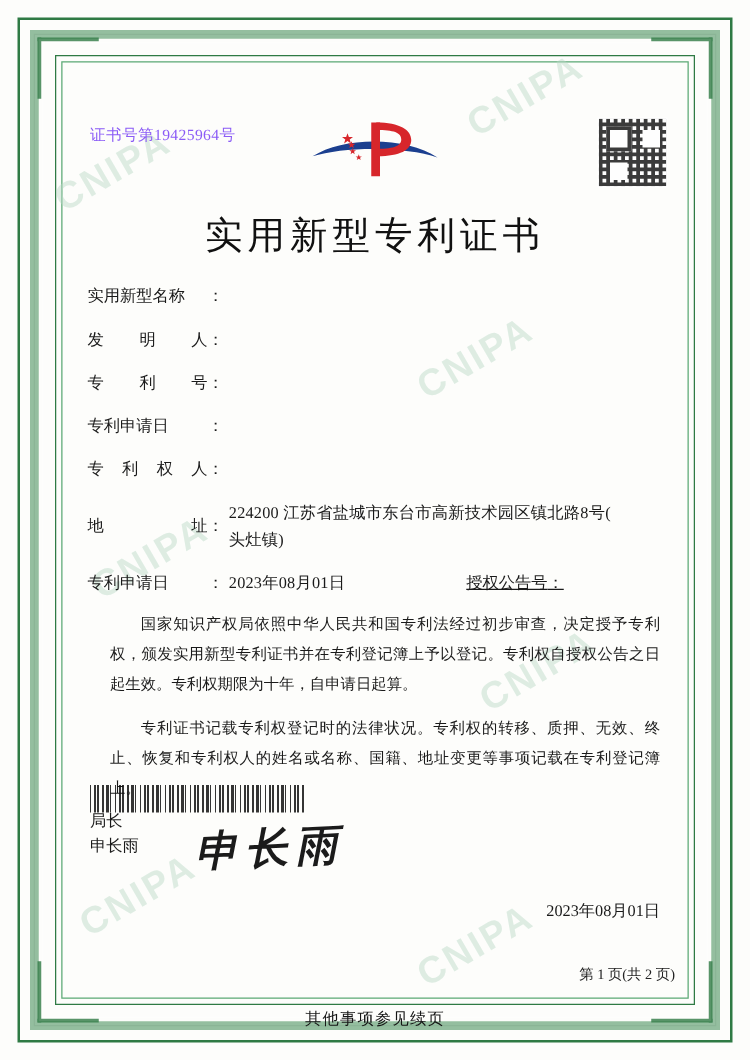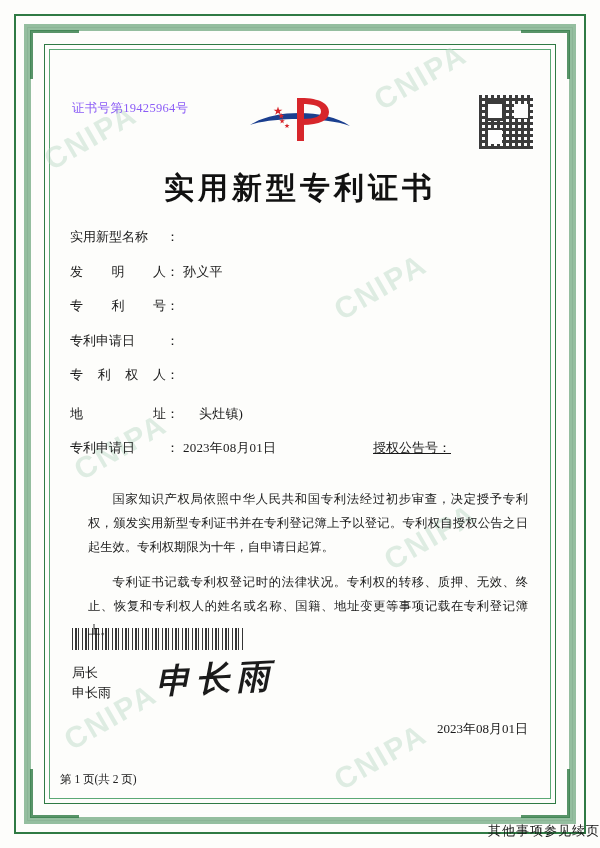--- a/index.html
+++ b/index.html
@@ -142,34 +142,34 @@
     width: 110px;
     height: 62px;
   }
 
   .title {
     position: absolute;
     left: 0; right: 0;
     top: 108px;
     text-align: center;
     font-size: 30px;
-    font-weight: bold;
+    font-weight: normal;
     letter-spacing: 4px;
     color: #111;
   }
 
   .fields {
     position: absolute;
     left: 10px;
     right: 10px;
     top: 168px;
   }
   .field-row {
     display: flex;
-    align-items: flex-end;
+    align-items: center;
     margin-bottom: 16.5px;
     font-size: 13px;
     color: #1a1a1a;
   }
   .field-label {
     width: 96px;
     flex: 0 0 96px;
     letter-spacing: 0px;
     white-space: nowrap;
   }
@@ -178,21 +178,20 @@
     justify-content: space-between;
   }
   .field-colon { margin: 0 4px 0 0; }
   .field-value {
     flex: 1;
     letter-spacing: .2px;
   }
   .field-value .sub {
     display: block;
     margin-top: 4px;
-    margin-left: 16px;
   }
   .field-row.dual .field-value { flex: 0 0 190px; }
   .field-row.dual .field-label2 {
     flex: 0 0 108px;
     white-space: nowrap;
     text-decoration: underline;
   }
   .field-row.dual .field-value2 { flex: 1; }
 
   .paragraphs {
@@ -219,21 +218,21 @@
     background-image: repeating-linear-gradient(90deg,
       #111 0 1px, transparent 1px 3px,
       #111 3px 5px, transparent 5px 6px,
       #111 6px 7px, transparent 7px 10px);
     opacity: .85;
   }
 
   .signature-block {
     position: absolute;
     left: 12px;
-    top: 603px;
+    top: 587px;
     font-size: 13px;
     line-height: 1.55;
   }
   .signature-script {
     position: absolute;
     left: 96px;
     top: 596px;
     font-family: "DejaVu Serif", serif;
     font-size: 34px;
     font-style: italic;
@@ -247,30 +246,30 @@
     position: absolute;
     right: 12px;
     top: 660px;
     font-size: 13px;
   }
 
   .page-num {
     position: absolute;
     left: 0; right: 0;
     top: 712px;
-    text-align: left;
+    text-align: right;
     font-size: 11.5px;
     color: #222;
   }
 
   .footer-note {
     position: absolute;
     left: 0; right: 0;
-    bottom: 8px;
-    text-align: right;
+    bottom: 24px;
+    text-align: center;
     font-size: 13px;
     letter-spacing: 1px;
     color: #151515;
   }
 </style>
 </head>
 <body>
 
 <div class="page">
 
@@ -316,21 +315,20 @@
         <div class="field-colon">：</div>
       </div>
 
       <div class="field-row">
         <div class="field-label spread">
           <span>发</span>
           <span>明</span>
           <span>人</span>
         </div>
         <div class="field-colon">：</div>
-        <div class="field-value">孙义平</div>
       </div>
 
       <div class="field-row">
         <div class="field-label spread">
           <span>专</span>
           <span>利</span>
           <span>号</span>
         </div>
         <div class="field-colon">：</div>
       </div>
@@ -350,20 +348,21 @@
         <div class="field-colon">：</div>
       </div>
 
       <div class="field-row">
         <div class="field-label spread">
           <span>地</span>
           <span>址</span>
         </div>
         <div class="field-colon">：</div>
         <div class="field-value">
+          <span>224200 江苏省盐城市东台市高新技术园区镇北路8号(</span>
           <span class="sub">头灶镇)</span>
         </div>
       </div>
 
       <div class="field-row dual">
         <div class="field-label">专利申请日</div>
         <div class="field-colon">：</div>
         <div class="field-value">2023年08月01日</div>
         <div class="field-label2">
           <span>授权公告号</span>：

